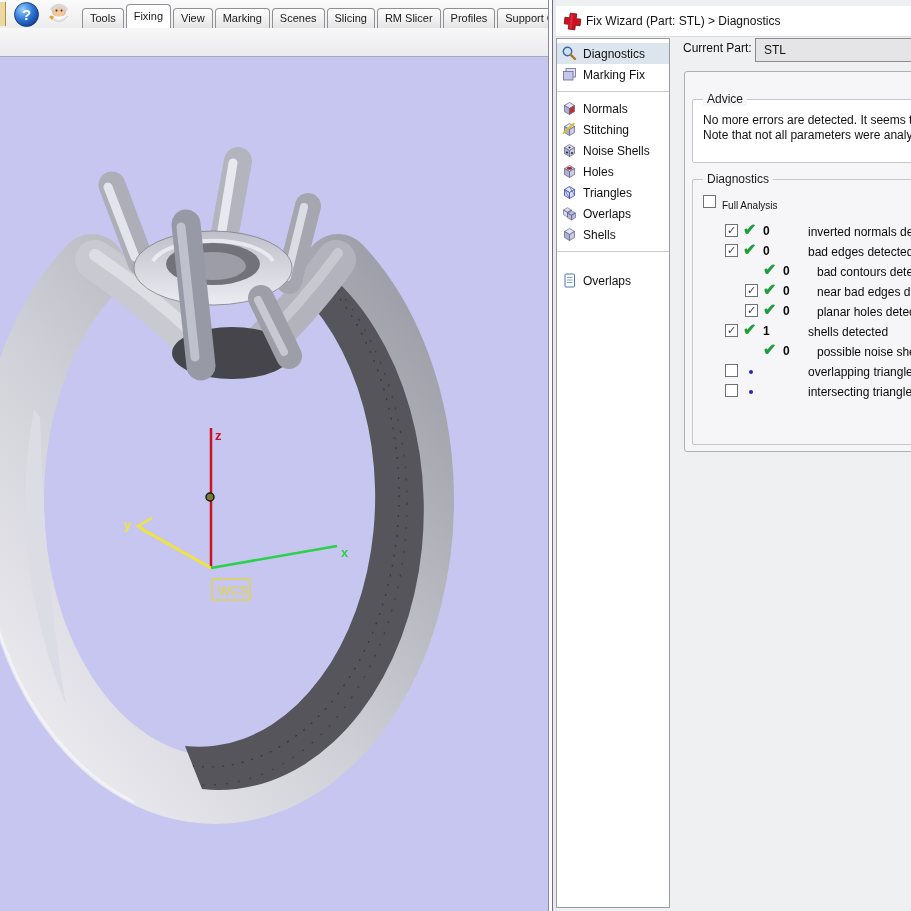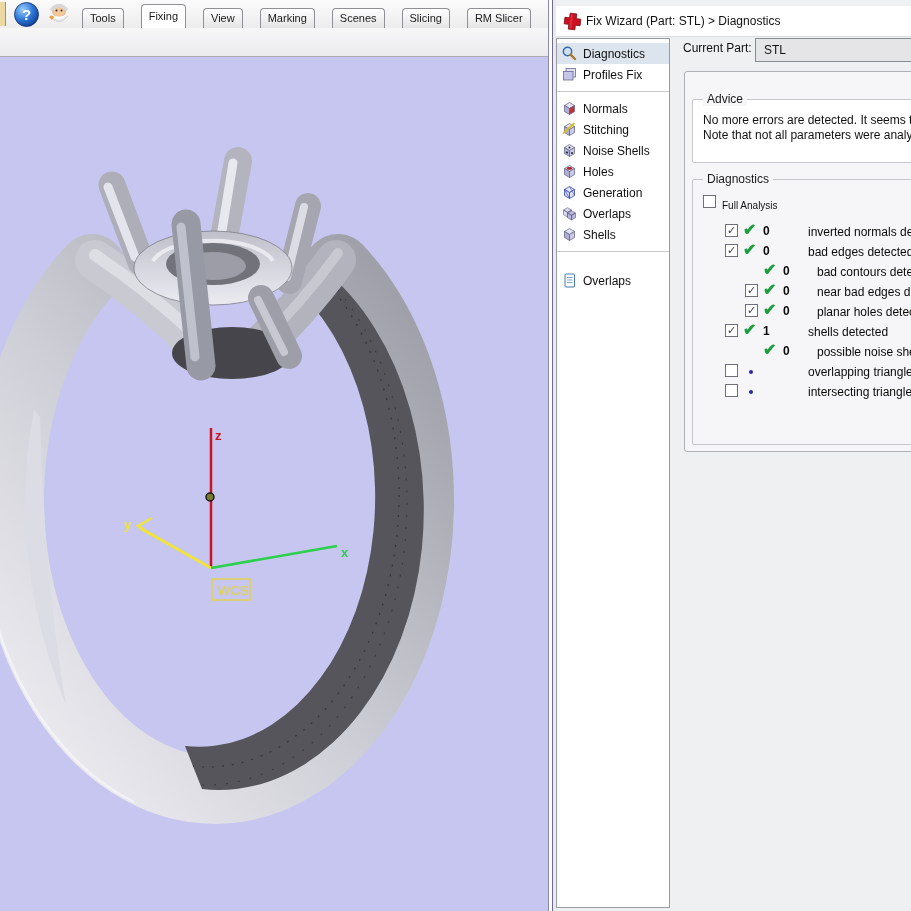--- a/index.html
+++ b/index.html
@@ -6,21 +6,21 @@
   body{
     position:relative;width:911px;height:911px;overflow:hidden;
     background:#eef0f1;font-family:"Liberation Sans",sans-serif;
     -webkit-font-smoothing:antialiased;
   }
   
   .toolbar{position:absolute;left:0;top:0;width:548px;height:28px;
     background:linear-gradient(#fbfbfb,#ededed);border-bottom:1px solid #b6b6bc;}
   .tb-sliver{position:absolute;left:0;top:2px;width:5px;height:24px;background:#ecd9a2;border-right:1px solid #b29043;}
   .tb-icon{position:absolute;top:1px;}
-  .tabstrip{position:absolute;left:82px;bottom:0;display:flex;align-items:flex-end;gap:17px;}
+  .tabstrip{position:absolute;left:82px;bottom:0;display:flex;align-items:flex-end;gap:2px;}
   .tab{height:19px;line-height:19px;padding:0 7px;font-size:11px;color:#1a1a1a;
     background:linear-gradient(#ffffff,#e4e4e4);
     border:1px solid #8f8f96;border-bottom:none;border-radius:4px 4px 0 0;white-space:nowrap;}
   .tab.active{height:23px;line-height:23px;background:#ffffff;position:relative;z-index:3;}
   
   .ribbon{position:absolute;left:0;top:28px;width:548px;height:28px;
     background:linear-gradient(#f7f7f8,#ebebee);border-bottom:2px solid #a9a9b4;}
   
   .viewport{position:absolute;left:0;top:57px;width:548px;height:854px;background:#c6c6f0;}
   
@@ -200,21 +200,21 @@
         <circle cx="6.5" cy="6.5" r="4.2" fill="#cfe0f4" stroke="#3868a8" stroke-width="1.4"></circle>
         <path d="M9.6 9.6 L14 14" stroke="#a87828" stroke-width="2.4" stroke-linecap="round"></path>
       </svg>
       <span class="lbl">Diagnostics</span>
     </div>
     <div class="nav-item">
       <svg width="17" height="17" viewBox="0 0 17 17">
         <rect x="5" y="2.5" width="9.5" height="8.5" fill="#e0e0f4" stroke="#6a6a94" stroke-width="0.8"></rect>
         <rect x="2.5" y="5.5" width="9.5" height="8.5" fill="#c6c6ea" stroke="#6a6a94" stroke-width="0.8"></rect>
       </svg>
-      <span class="lbl">Profiles Fix</span>
+      <span class="lbl">Marking Fix</span>
     </div>
     <div class="nav-sep"></div>
     <div class="nav-item">
       <svg width="17" height="17" viewBox="0 0 17 17">
         <path d="M3.5 5.5 L8.5 2.5 L13.5 5.5 L8.5 8.5 Z" fill="#e4e4f4" stroke="#5c5c84" stroke-width="0.7"></path>
         <path d="M3.5 5.5 L8.5 8.5 L8.5 14.5 L3.5 11.5 Z" fill="#b0b0d4" stroke="#5c5c84" stroke-width="0.7"></path>
         <path d="M13.5 5.5 L8.5 8.5 L8.5 14.5 L13.5 11.5 Z" fill="#c43030" stroke="#5c5c84" stroke-width="0.7"></path>
       </svg>
       <span class="lbl">Normals</span>
     </div>
@@ -247,21 +247,21 @@
       </svg>
       <span class="lbl">Holes</span>
     </div>
     <div class="nav-item">
       <svg width="17" height="17" viewBox="0 0 17 17">
         <path d="M3.5 5.5 L8.5 2.5 L13.5 5.5 L8.5 8.5 Z" fill="#e8e8f6" stroke="#3048c0" stroke-width="0.8"></path>
         <path d="M3.5 5.5 L8.5 8.5 L8.5 14.5 L3.5 11.5 Z" fill="#d4d4ee" stroke="#3048c0" stroke-width="0.8"></path>
         <path d="M13.5 5.5 L8.5 8.5 L8.5 14.5 L13.5 11.5 Z" fill="#dedef2" stroke="#3048c0" stroke-width="0.8"></path>
         <path d="M3.5 5.5 L8.5 14.5 M8.5 2.5 L13.5 11.5" stroke="#3048c0" stroke-width="0.6"></path>
       </svg>
-      <span class="lbl">Generation</span>
+      <span class="lbl">Triangles</span>
     </div>
     <div class="nav-item">
       <svg width="17" height="17" viewBox="0 0 17 17">
         <path d="M2.5 5 L6.5 2.7 L10.5 5 L6.5 7.3 Z M2.5 5 L6.5 7.3 L6.5 12 L2.5 9.7 Z M10.5 5 L6.5 7.3 L6.5 12 L10.5 9.7 Z" fill="#dcdcf0" stroke="#5c5c84" stroke-width="0.6"></path>
         <path d="M6.5 8 L10.5 5.7 L14.5 8 L10.5 10.3 Z M6.5 8 L10.5 10.3 L10.5 15 L6.5 12.7 Z M14.5 8 L10.5 10.3 L10.5 15 L14.5 12.7 Z" fill="#b8b8dc" stroke="#5c5c84" stroke-width="0.6"></path>
       </svg>
       <span class="lbl">Overlaps</span>
     </div>
     <div class="nav-item">
       <svg width="17" height="17" viewBox="0 0 17 17">

